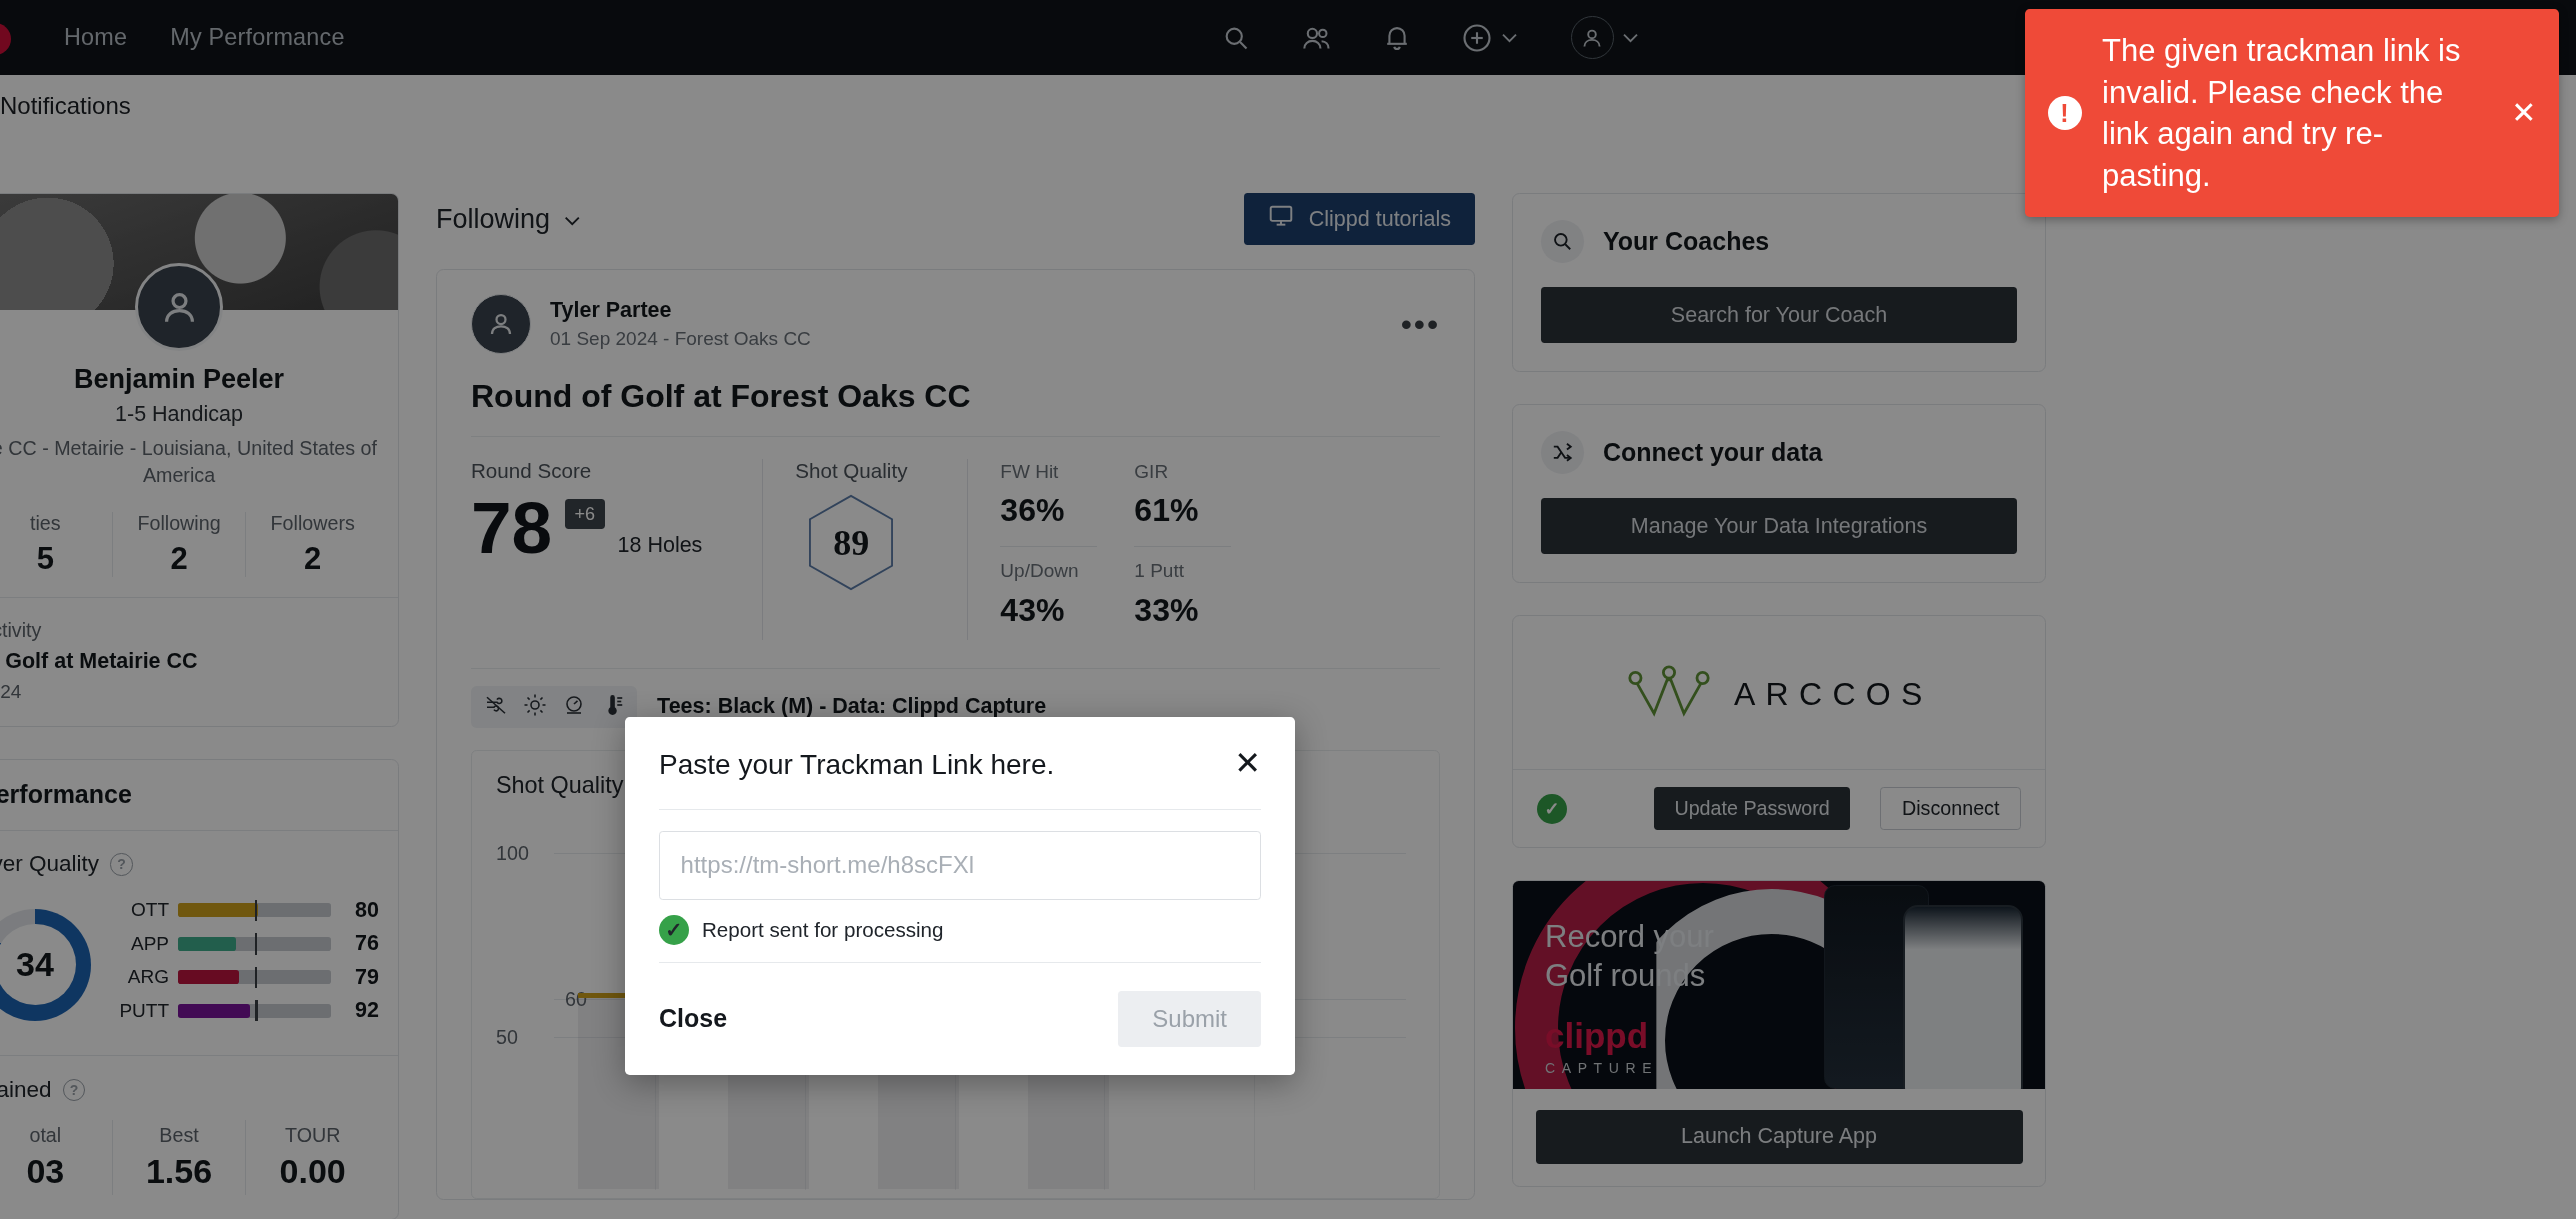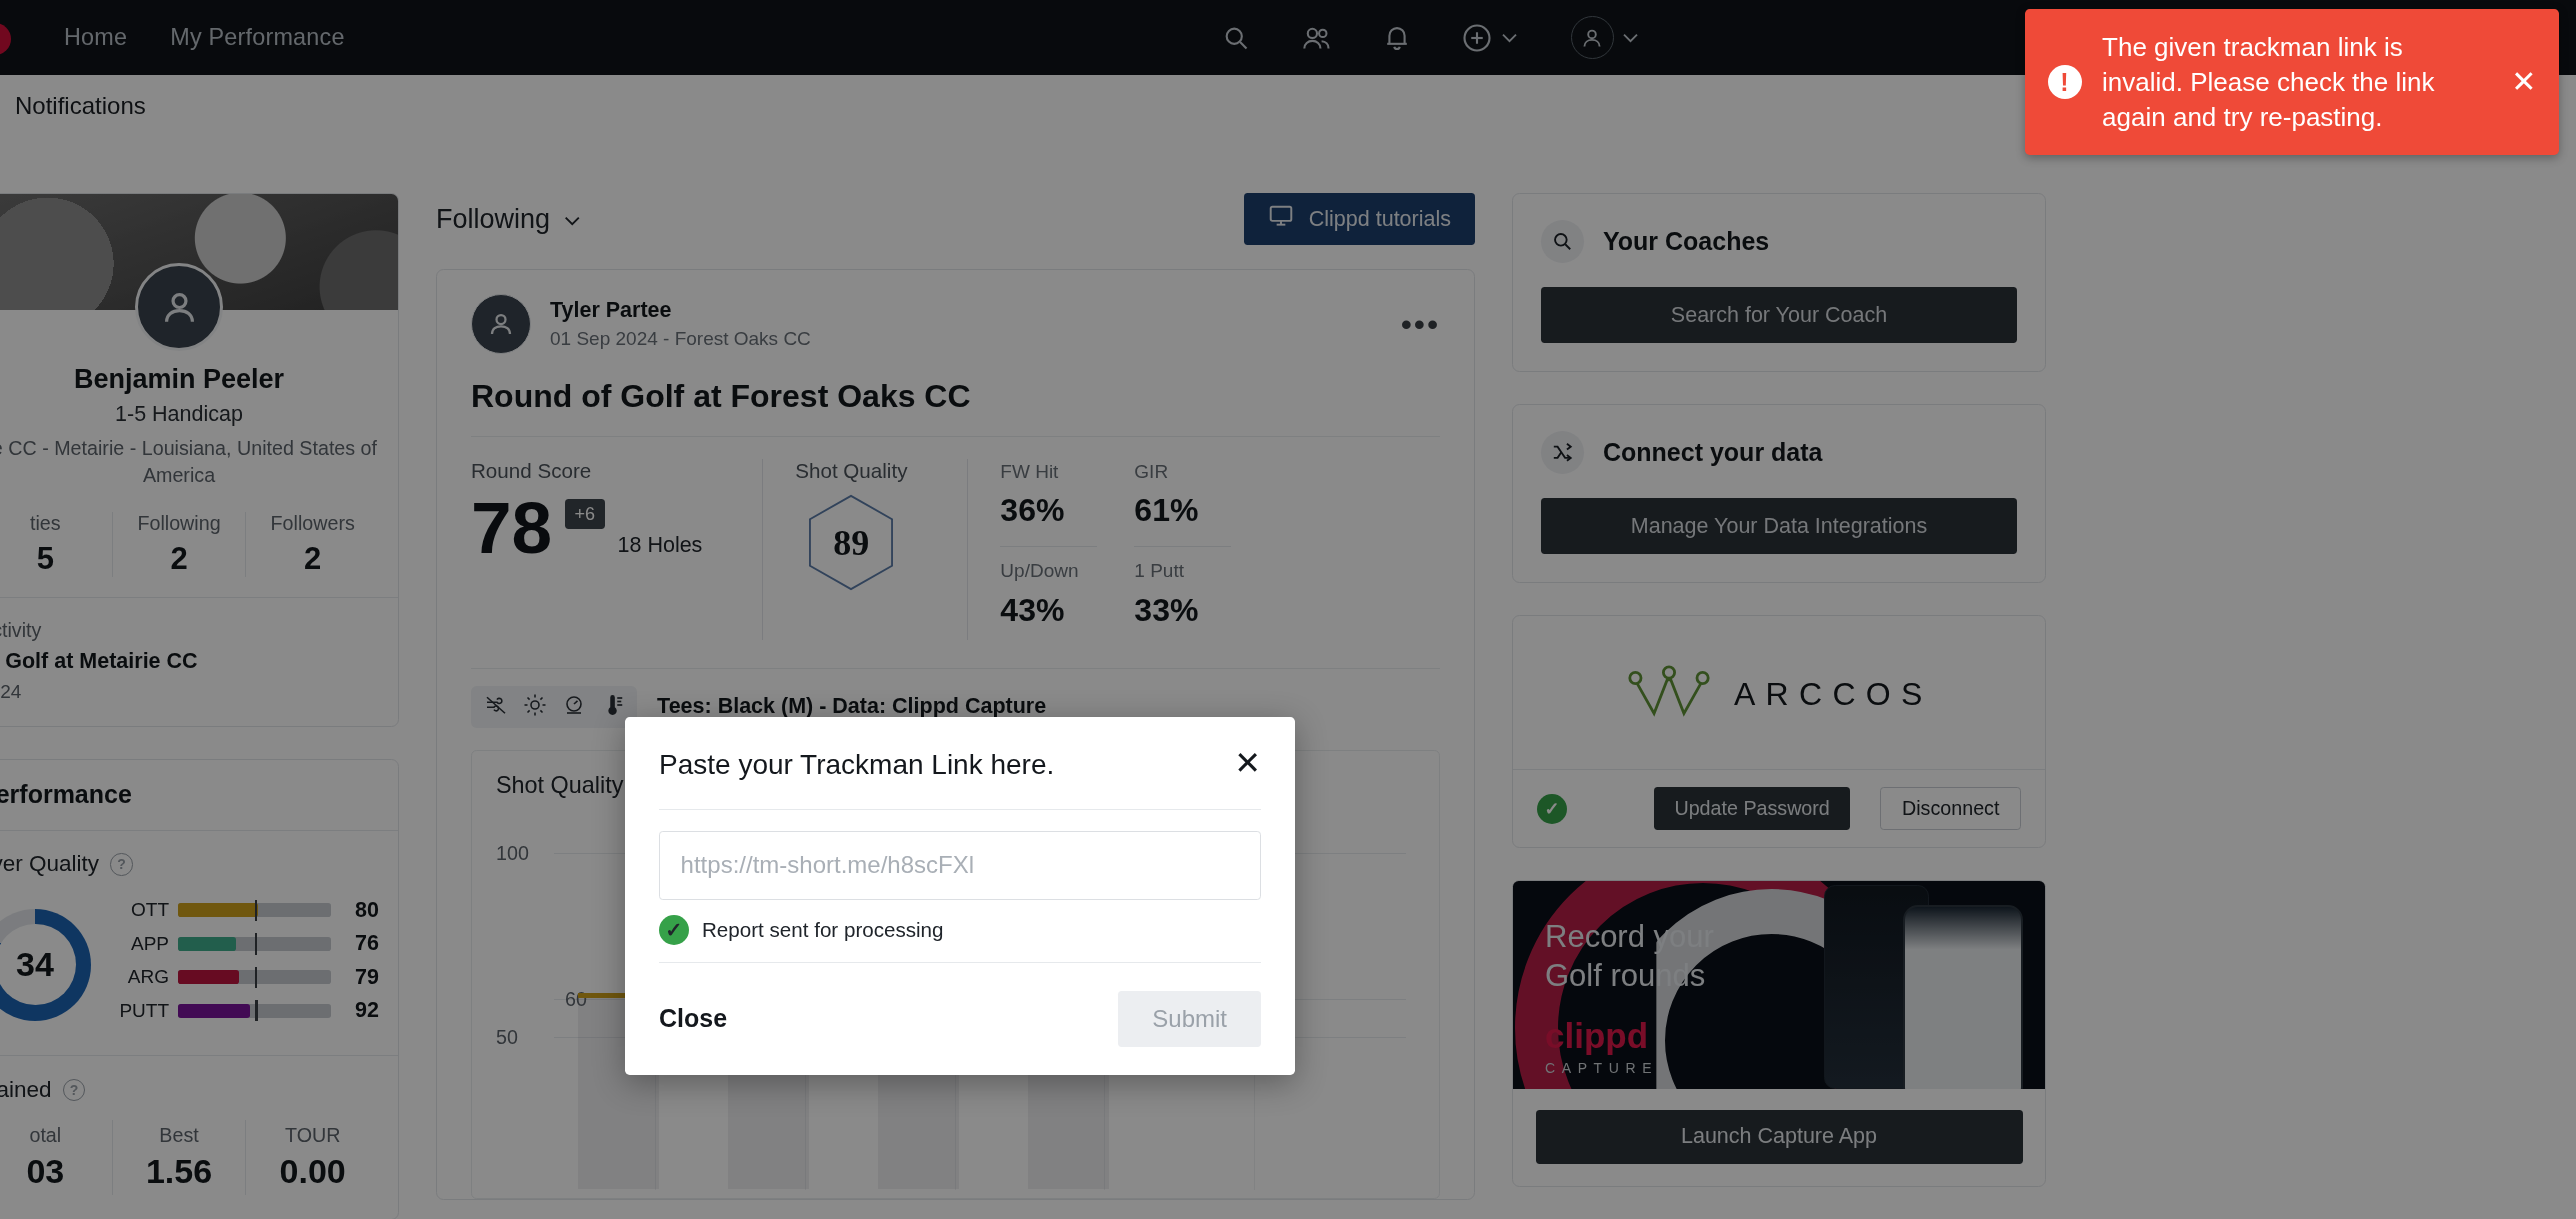--- a/index.html
+++ b/index.html
@@ -47,21 +47,21 @@
     border: 1.9px solid #5b646d; display: flex; align-items: center;
     justify-content: center; color: #c6ccd2;
   }
 
   
   .subheader {
     position: absolute; left: 0; top: 75px; width: 2576px; height: 62px;
     background: #fff; display: flex; align-items: center;
   }
   .subheader-title {
-    font-size: 24px; color: #1b1f24; margin-left: 0px; padding-left: 15px;
+    font-size: 24px; color: #1b1f24; margin-left: 0px; padding-left: 0px;
   }
 
   
   .layout {
     position: absolute; left: 0; top: 137px; width: 2576px; height: 1083px;
     display: flex; gap: 37px; padding: 56px 0 0 0;
   }
 
   
   .col-left { width: 440px; margin-left: -41px; flex: none; }
@@ -284,21 +284,21 @@
     position: absolute; right: 17px; top: 9.4px; width: 534px;
     background: #ef4a38; border-radius: 4.7px; z-index: 300;
     display: flex; align-items: center; gap: 20.6px; padding: 20.6px 22.5px;
     box-shadow: 0 2.8px 9.4px rgba(0,0,0,.3);
   }
   .toast-ico {
     width: 34px; height: 34px; border-radius: 50%; background: #fff;
     color: #ef4a38; font-size: 25px; font-weight: 700; flex: none;
     display: flex; align-items: center; justify-content: center;
   }
-  .toast-msg { color: #fff; font-size: 26px; line-height: 1.34; flex: 1; }
+  .toast-msg { color: #fff; font-size: 31px; line-height: 1.34; flex: 1; }
   .toast-x { color: #fff; font-size: 30px; cursor: pointer; line-height: 1; }
 
   
   .modal {
     position: absolute; left: 625px; top: 717px; width: 670px;
     background: #fff; border-radius: 4.7px; z-index: 200;
     box-shadow: 0 7.5px 32px rgba(0,0,0,.32);
     padding: 32px 34px 28px;
   }
   .modal-head { display: flex; align-items: flex-start; }

